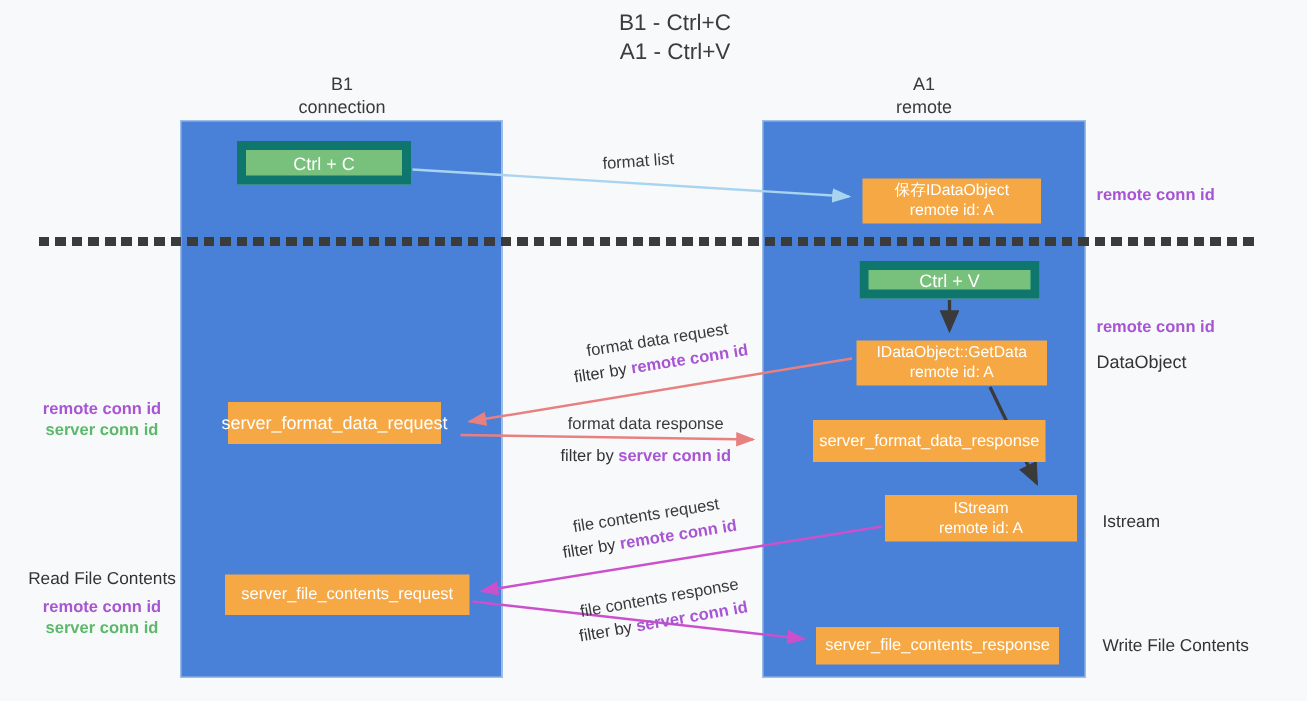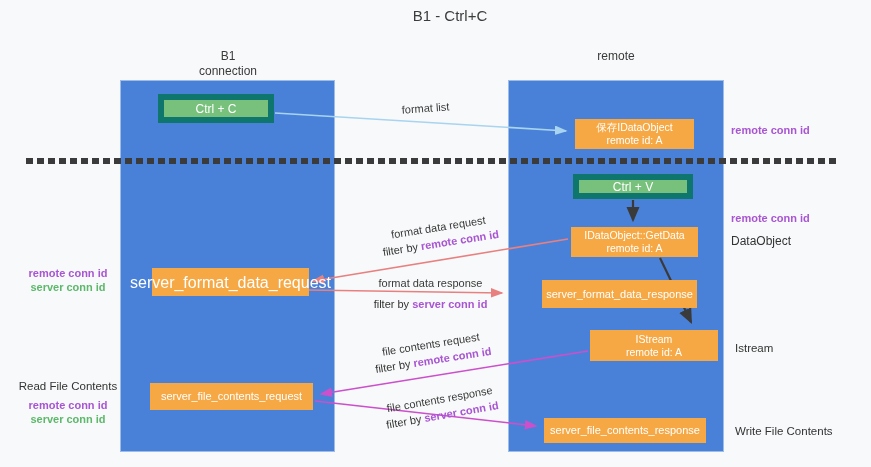--- a/index.html
+++ b/index.html
@@ -42,27 +42,29 @@
   .stroke-blue{stroke:#a8d4f0;}
   .stroke-red{stroke:#e88080;}
   .stroke-mag{stroke:#cc4fcc;}
   .stroke-black{stroke:#3a3a3a;}
 </style>
 </head>
 <body>
 
 <div class="abs title">
   <div>B1 - Ctrl+C</div>
+  <div>A1 - Ctrl+V</div>
 </div>
 
 <div class="abs col-header" style="left:168px;">
   <div>B1</div>
   <div>connection</div>
 </div>
 <div class="abs col-header" style="left:556px;">
+  <div>A1</div>
   <div>remote</div>
 </div>
 
 <div class="abs lifeline" style="left:120px;width:215px;"></div>
 <div class="abs lifeline" style="left:508px;width:216px;"></div>
 
 <div class="abs dashline"></div>
 
 <svg class="arrows" width="871" height="467" viewBox="0 0 871 467">
   <defs>
@@ -99,21 +101,21 @@
 
 <div class="abs node green" style="left:573px;top:174px;width:120px;height:25px;">
   <span>Ctrl + V</span>
 </div>
 
 <div class="abs node orange" style="left:571px;top:227px;width:127px;height:30px;">
   <span>IDataObject::GetData</span>
   <span>remote id: A</span>
 </div>
 
-<div class="abs node orange" style="left:152px;top:268px;width:157px;height:28px;font-size:16px;">
+<div class="abs node orange" style="left:152px;top:268px;width:142px;height:28px;font-size:12px;">
   <span>server_format_data_request</span>
 </div>
 
 <div class="abs node orange" style="left:510px;top:280px;width:155px;height:28px;font-size:11px;margin-left:32px;">
   <span>server_format_data_response</span>
 </div>
 
 <div class="abs node orange" style="left:590px;top:330px;width:128px;height:31px;">
   <span>IStream</span>
   <span>remote id: A</span>

